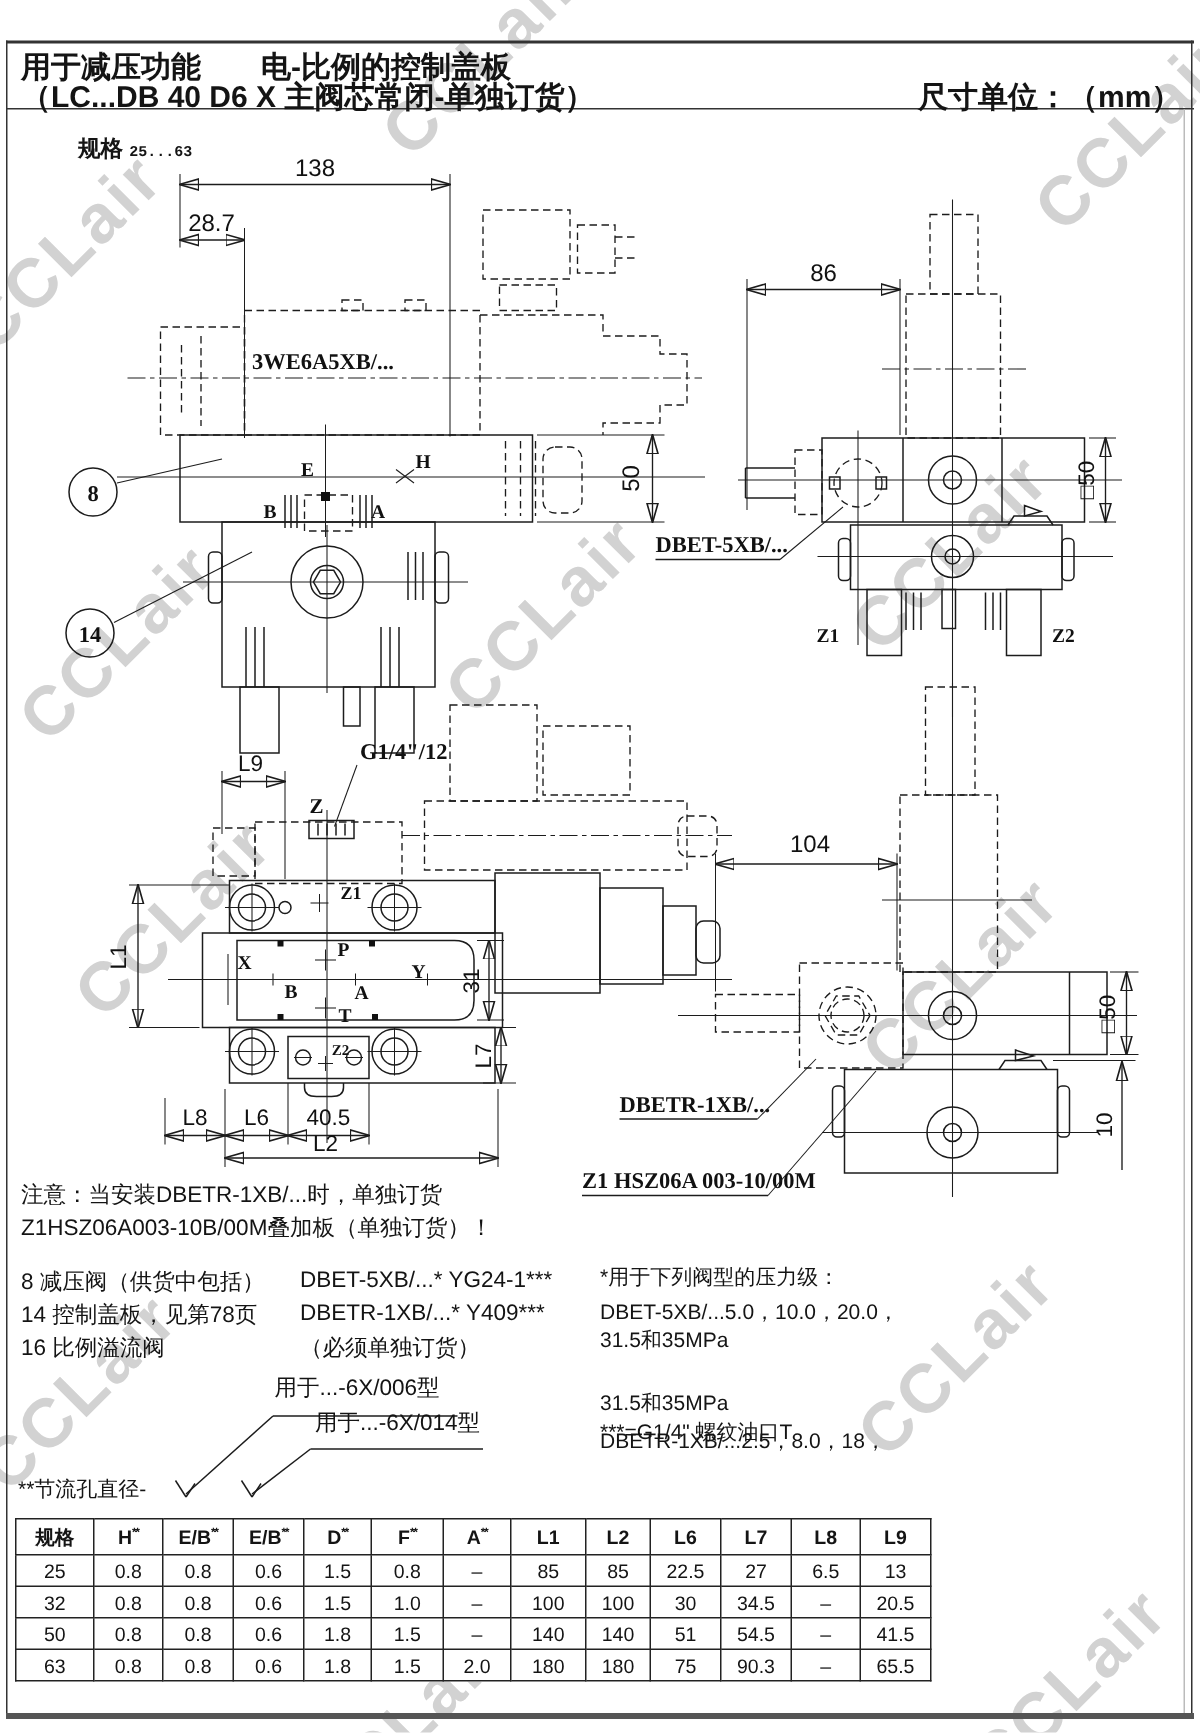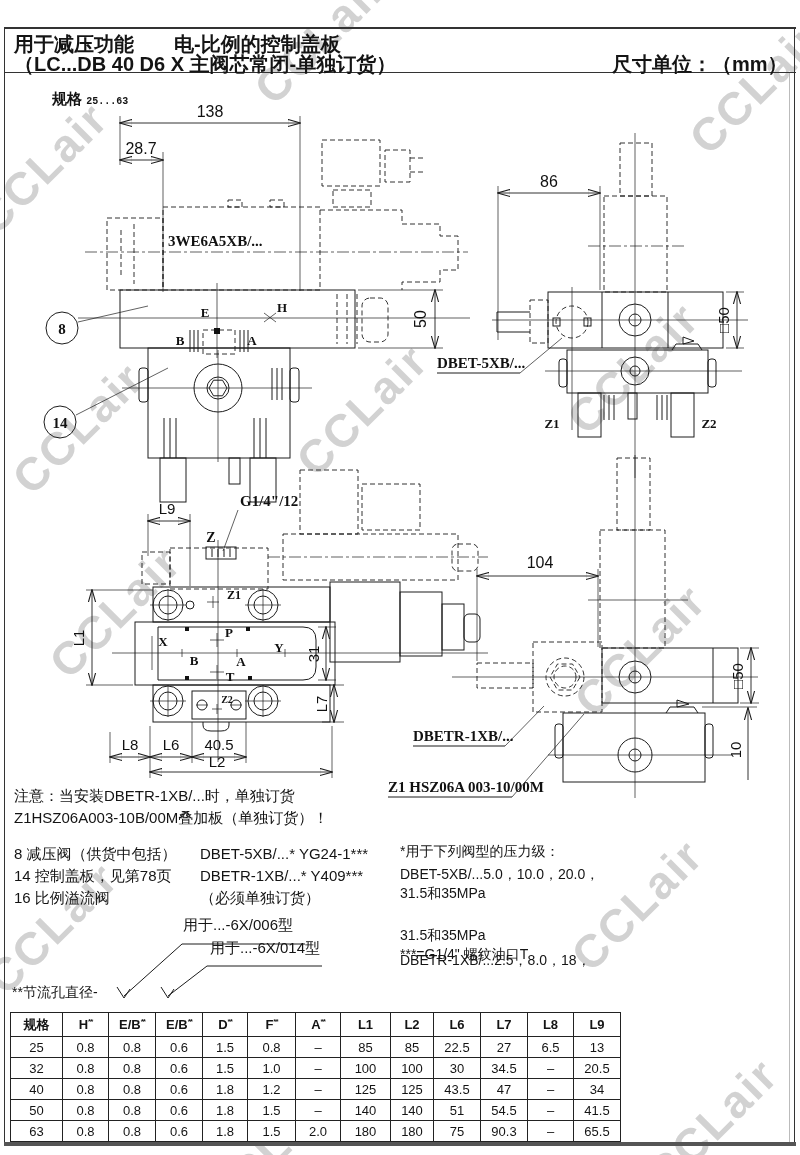--- a/index.html
+++ b/index.html
@@ -458,35 +458,20 @@
         <td>1.0</td>
         <td>–</td>
         <td>100</td>
         <td>100</td>
         <td>30</td>
         <td>34.5</td>
         <td>–</td>
         <td>20.5</td>
       </tr>
       <tr>
-        <td>40</td>
-        <td>0.8</td>
-        <td>0.8</td>
-        <td>0.6</td>
-        <td>1.8</td>
-        <td>1.2</td>
-        <td>–</td>
-        <td>125</td>
-        <td>125</td>
-        <td>43.5</td>
-        <td>47</td>
-        <td>–</td>
-        <td>34</td>
-      </tr>
-      <tr>
         <td>50</td>
         <td>0.8</td>
         <td>0.8</td>
         <td>0.6</td>
         <td>1.8</td>
         <td>1.5</td>
         <td>–</td>
         <td>140</td>
         <td>140</td>
         <td>51</td>

